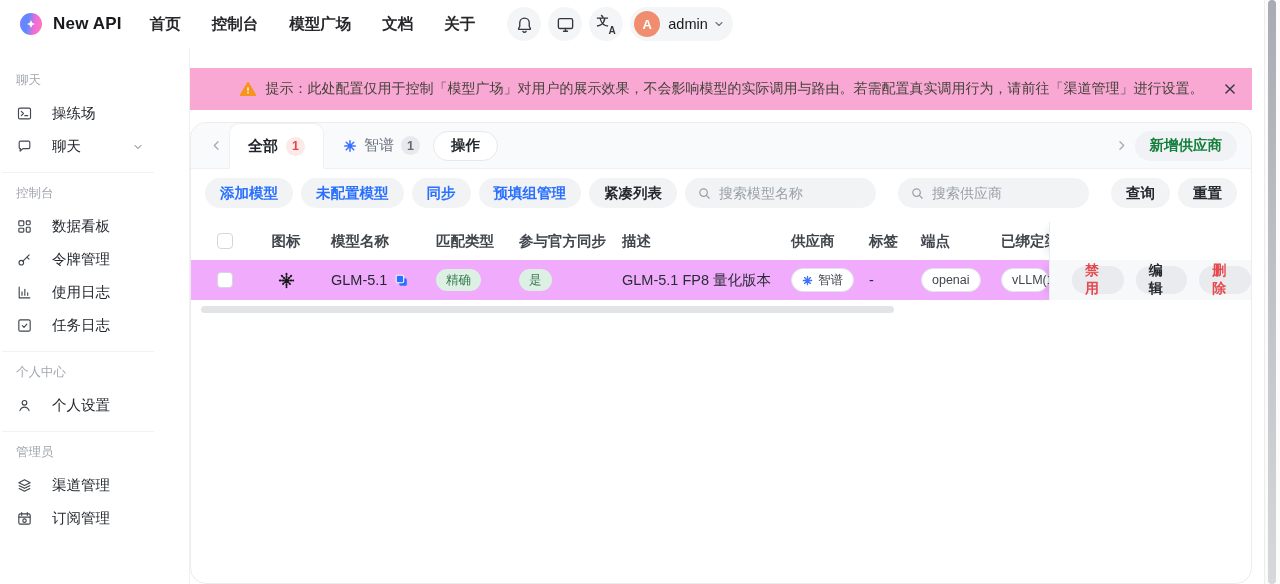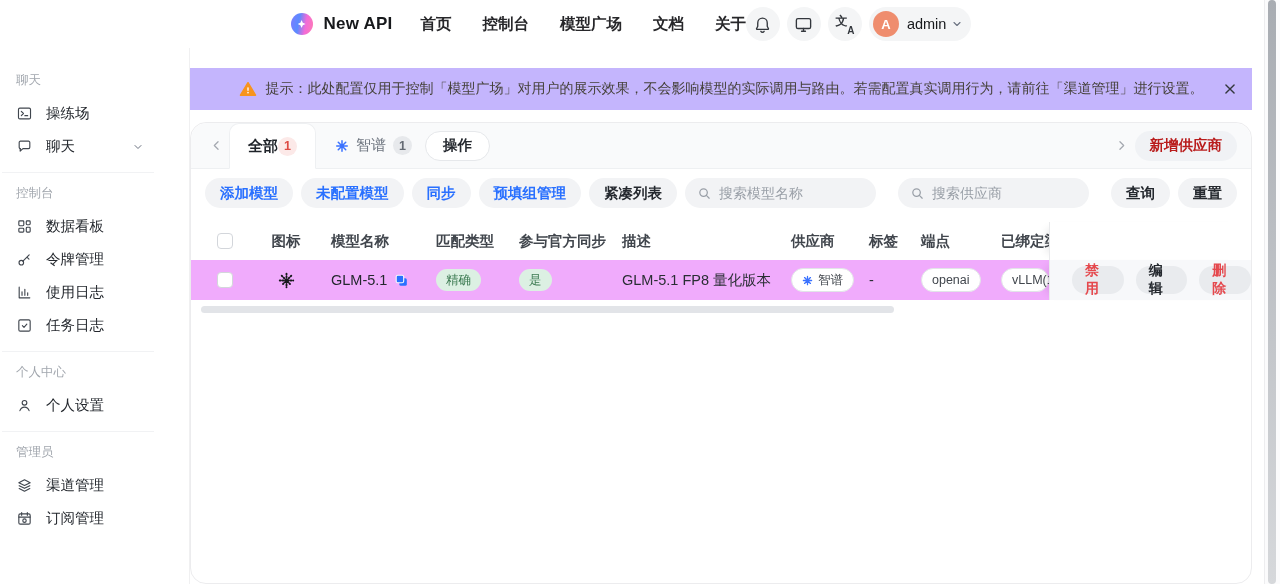--- a/index.html
+++ b/index.html
@@ -1,63 +1,63 @@
 <!DOCTYPE html>
 <html><head>
 <meta charset="utf-8">
 <style>
   * { box-sizing: border-box; margin: 0; padding: 0; }
   html,body { width:1280px; height:584px; overflow:hidden; }
   body { font-family:"Liberation Sans","DejaVu Sans",sans-serif; background:#fff; color:#23272e; position:relative; }
   svg { display:block; }
 
   
-  .navbar { position:absolute; top:0; left:4px; right:16px; height:48px; display:flex; align-items:center; justify-content:center; padding:0 14px 0 8px; background:#fff; }
+  .navbar { position:absolute; top:0; left:12px; right:16px; height:48px; display:flex; align-items:center; justify-content:flex-start; padding:0 14px 0 8px; background:#fff;gap:32px; }
   .nav-left { display:flex; align-items:center; }
   .logo { width:22px; height:22px; border-radius:50%; background:linear-gradient(100deg,#7f7bff 0%,#5a8bff 35%,#f26bd8 65%,#ff7bb3 100%); position:relative; }
   .logo::after { content:""; position:absolute; left:7px; top:7px; width:8px; height:8px; background:#fff; border-radius:50%; clip-path:polygon(50% 0,65% 35%,100% 50%,65% 65%,50% 100%,35% 65%,0 50%,35% 35%); }
   .brand { font-size:17px; font-weight:700; color:#17191c; margin:0 28px 0 11px; letter-spacing:.2px; }
   .nav-links { display:flex; gap:31px; }
   .nav-links a { font-size:15.5px; font-weight:600; color:#27272a; text-decoration:none; cursor:pointer; }
   .nav-right { display:flex; align-items:center; gap:7px; }
   .icon-btn { width:34px; height:34px; border-radius:50%; background:#f4f5f6; display:grid; place-items:center; cursor:pointer; }
   .lang-glyph { position:relative; width:19px; height:19px; }
   .lang-glyph .cjk { position:absolute; left:0; top:-2px; font-size:12px; color:#33373d; font-weight:600; }
   .lang-glyph .latin { position:absolute; right:0; bottom:-2px; font-size:10px; color:#33373d; font-weight:700; }
   .user-chip { height:34px; border-radius:17px; background:#f4f5f6; display:flex; align-items:center; padding:0 8px 0 4px; cursor:pointer; }
   .avatar { width:26px; height:26px; border-radius:50%; background:#ef8d6e; color:#fff; font-size:13px; font-weight:700; display:grid; place-items:center; }
   .user-name { font-size:14.5px; color:#17191c; margin:0 5px 0 8px; }
 
   
   .sidebar { position:absolute; top:48px; left:0; bottom:0; width:190px; border-right:1px solid #f0f0f1; background:#fff; padding-top:12px; }
   .side-inner { width:152px; margin-left:2px; }
   .sec-label { font-size:12.5px; color:#a2a7ae; margin:12px 0 8px 14px; }
-  .side-item { height:33px; display:flex; align-items:center; gap:13px; padding-left:14px; border-radius:10px; font-size:14.5px; color:#24282e; cursor:pointer; }
+  .side-item { height:33px; display:flex; align-items:center; gap:19px; padding-left:14px; border-radius:10px; font-size:14.5px; color:#24282e; cursor:pointer; }
   .side-item svg { width:17px; height:17px; stroke:#40464e; fill:none; stroke-width:1.6; stroke-linecap:round; stroke-linejoin:round; flex:none; }
   .side-item .chev { margin-left:auto; margin-right:10px; }
   .side-item .chev svg { width:12px; height:12px; stroke:#6b7280; stroke-width:2; }
   .side-divider { height:1px; background:#f1f2f4; margin:9px 0 4px 0; }
 
   
   .main { position:absolute; top:48px; left:190px; right:28px; bottom:0; }
-  .banner { margin-top:20px; height:42px; background:#c4b5fd; display:flex; align-items:center; justify-content:center; gap:9px; position:relative; }
+  .banner { margin-top:20px; height:42px; background:#f9a8d4; display:flex; align-items:center; justify-content:center; gap:9px; position:relative; }
   .banner-text { font-size:14px; color:#45413a; }
   .banner-close { position:absolute; right:15px; top:14px; cursor:pointer; }
 
   .card { margin-top:12px; height:462px; background:#fff; border:1px solid #ececee; border-radius:16px; overflow:hidden; }
   .tabstrip { height:46px; background:#f9fafb; border-bottom:1px solid #eef0f2; display:flex; align-items:stretch; padding-left:12px; border-radius:16px 16px 0 0; }
   .tab-nav-btn { align-self:center; width:26px; display:grid; place-items:center; cursor:pointer; }
   .tab-nav-btn svg { width:15px; height:15px; stroke:#a6aab1; stroke-width:2; fill:none; stroke-linecap:round; stroke-linejoin:round; }
-  .tab-active { display:flex; align-items:center; padding:0 18px; background:#fff; border:1px solid #eef0f2; border-bottom:1px solid #fff; border-radius:10px 10px 0 0; margin-bottom:-1px; font-size:15px; font-weight:700; color:#1f2329; cursor:pointer; }
+  .tab-active { display:flex; align-items:center; gap:8px; padding:0 18px; background:#fff; border:1px solid #eef0f2; border-bottom:1px solid #fff; border-radius:10px 10px 0 0; margin-bottom:-1px; font-size:15px; font-weight:700; color:#1f2329; cursor:pointer; }
   .badge-red { min-width:19px; height:19px; border-radius:10px; background:#fce9e8; color:#dd4a43; font-size:12.5px; font-weight:700; display:grid; place-items:center; padding:0 6px; }
   .tab-inactive { display:flex; align-items:center; gap:7px; padding:0 13px; font-size:15px; color:#6f7680; cursor:pointer; margin-left:6px; }
   .badge-gray { min-width:19px; height:19px; border-radius:10px; background:#e7e9ec; color:#646a73; font-size:12.5px; font-weight:600; display:grid; place-items:center; padding:0 6px; }
   .ops-pill { align-self:center; height:30px; display:flex; align-items:center; padding:0 17px; background:#fff; border:1px solid #e6e8eb; border-radius:15px; font-size:14.5px; font-weight:600; color:#24282e; cursor:pointer; }
   .strip-spacer { flex:1; }
-  .add-vendor { align-self:center; margin-right:14px; height:30px; display:flex; align-items:center; padding:0 15px; background:#f0f2f5; border-radius:15px; font-size:14.5px; font-weight:600; color:#b91c1c; cursor:pointer; }
+  .add-vendor { align-self:center; margin-right:14px; height:30px; display:flex; align-items:center; padding:0 15px; background:#f0f2f5; border-radius:15px; font-size:14.5px; font-weight:600; color:#15803d; cursor:pointer; }
 
   .toolbar { display:flex; align-items:center; padding:9px 14px 0 14px; gap:8px; }
   .pill-btn { height:30px; display:flex; align-items:center; padding:0 15px; background:#f2f3f5; border-radius:15px; font-size:14.5px; font-weight:600; color:#2970ff; cursor:pointer; white-space:nowrap; }
   .pill-btn.dark { color:#24282e; }
   .search-box { height:30px; width:202px; background:#f2f3f5; border-radius:15px; display:flex; align-items:center; gap:7px; padding:0 12px; }
   .search-box.first { margin-left:auto; }
   .search-box input { border:none; outline:none; background:transparent; font-size:14px; width:100%; color:#8b5cf6; font-family:inherit; }
   .search-box input::placeholder { color:#9aa0a8; }
   .gap16 { width:6px; }
 

